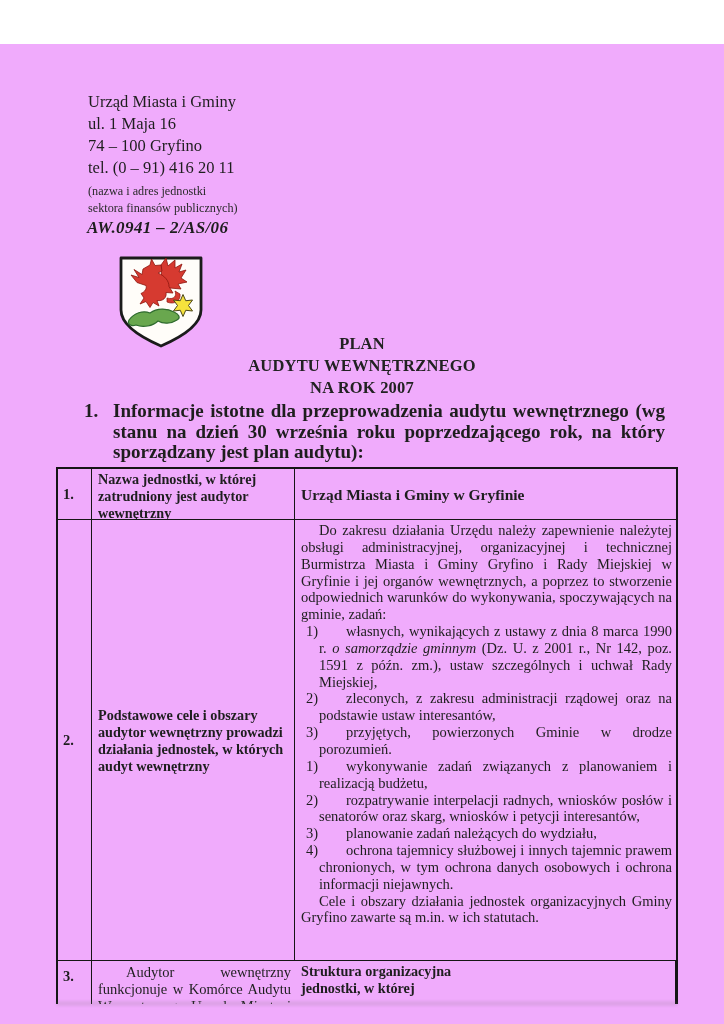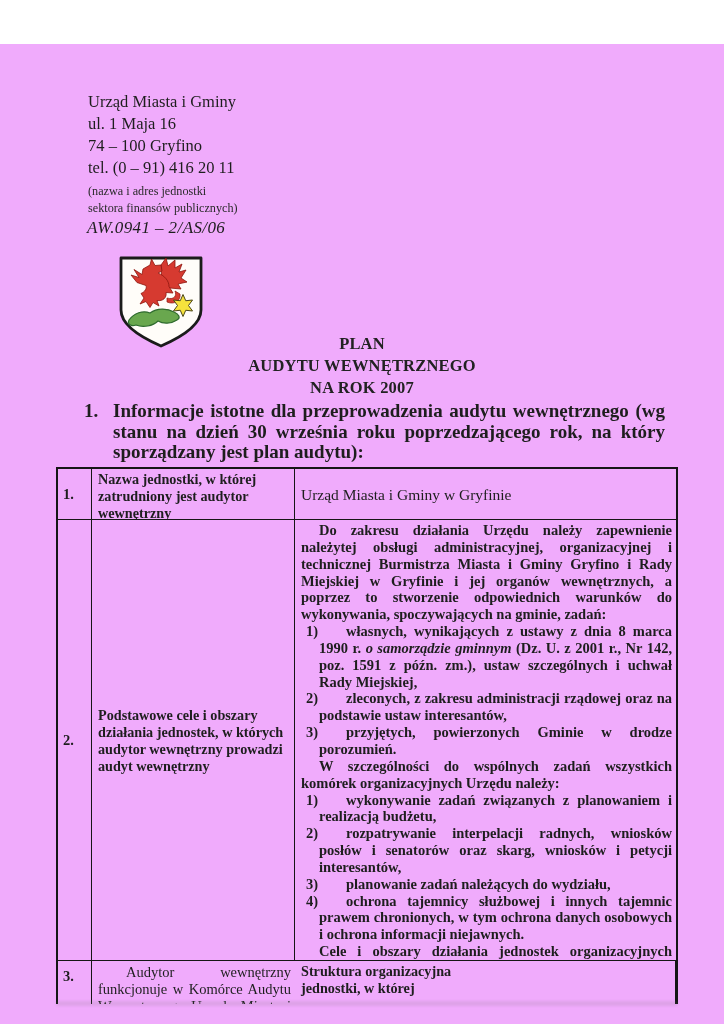--- a/index.html
+++ b/index.html
@@ -9,21 +9,21 @@
     background:#f0abfc;
     font-family:"Liberation Serif","DejaVu Serif",serif;
     color:#1e1e1e;
     overflow:hidden;
     margin-top:44px;
   }
   
   .addr{position:absolute;left:88px;top:47px;font-size:16.5px;line-height:22px;}
   .addr div{white-space:nowrap;}
   .caption{position:absolute;left:88px;top:139px;font-size:12.2px;line-height:16.5px;color:#2a2a2a;}
-  .refnum{position:absolute;left:87px;top:174px;font-size:17px;font-weight:normal;font-style:italic;letter-spacing:.4px;}
+  .refnum{position:absolute;left:87px;top:174px;font-size:17px;font-weight:bold;font-style:italic;letter-spacing:.4px;}
   
   .crest{position:absolute;left:117px;top:211px;width:88px;height:95px;}
   
   .doc-title{position:absolute;left:0;top:289px;width:724px;text-align:center;
     font-size:16.5px;font-weight:bold;line-height:22px;letter-spacing:.2px;color:#222;}
   
   .sec1{position:absolute;left:84px;top:357px;width:581px;
     font-size:19px;font-weight:bold;line-height:20.5px;
     text-align:justify;padding-left:29px;text-indent:-29px;box-sizing:border-box;}
   .sec1 .num{display:inline-block;width:29px;text-indent:0;}
@@ -37,22 +37,22 @@
   .trow.r3{height:43.4px;}
   .cell{box-sizing:border-box;overflow:hidden;}
   .cell.cnum{border-right:1.6px solid #161616;font-weight:bold;padding-left:5px;
     display:flex;flex-direction:column;justify-content:center;}
   .r3 .cell.cnum{justify-content:flex-start;padding-top:7px;}
   .cell.clabel{border-right:1.6px solid #161616;font-weight:bold;font-size:14.2px;
     line-height:16.8px;padding:2px 2px 0 6px;display:flex;flex-direction:column;}
   .r2 .cell.clabel{justify-content:center;}
   .cell.clabel div{white-space:nowrap;}
   .cell.cvalue{padding:2px 4px 0 6px;}
-  .r1 .cell.cvalue{display:flex;align-items:center;font-weight:normal;font-size:15.5px;}
-  .r2 .cell.cvalue{line-height:16.85px;text-align:justify;font-weight:bold;}
+  .r1 .cell.cvalue{display:flex;align-items:center;font-weight:bold;font-size:15.5px;}
+  .r2 .cell.cvalue{line-height:16.85px;text-align:justify;}
   .r3 .cell.cvalue{line-height:17.2px;text-align:justify;text-align-last:justify;
     text-indent:28px;padding-top:3px;}
   .para{text-align:justify;text-indent:18px;}
   .li{text-align:justify;padding-left:18px;text-indent:-13px;}
   .li .li-marker{display:inline-block;width:40px;text-indent:0;}
   .italic{font-style:italic;}
   
   .smudge{position:absolute;left:56px;top:957px;width:622px;height:5px;
     background:rgba(110,110,110,.14);filter:blur(1.2px);border-radius:2px;}
   .paraph{position:absolute;left:8px;top:983px;width:38px;height:42px;}
@@ -115,30 +115,29 @@
         <span>Urząd Miasta i Gminy w Gryfinie</span>
       </div>
     </div>
 
     <div class="trow r2">
       <div class="cell cnum">
         <div>2.</div>
       </div>
       <div class="cell clabel">
         <div>Podstawowe cele i obszary</div>
+        <div>audytor wewnętrzny prowadzi</div>
         <div>działania jednostek, w których</div>
-        <div>audytor wewnętrzny prowadzi</div>
         <div>audyt wewnętrzny</div>
       </div>
       <div class="cell cvalue">
         <div class="para">Do zakresu działania Urzędu należy zapewnienie należytej obsługi administracyjnej, organizacyjnej i technicznej Burmistrza Miasta i Gminy Gryfino i Rady Miejskiej w Gryfinie i jej organów wewnętrznych, a poprzez to stworzenie odpowiednich warunków do wykonywania, spoczywających na gminie, zadań:</div>
         <div class="li"><span class="li-marker">1)</span><span>własnych, wynikających z ustawy z dnia 8 marca 1990 r. </span><span class="italic">o samorządzie gminnym</span><span> (Dz. U. z 2001 r., Nr 142, poz. 1591 z późn. zm.), ustaw szczególnych i uchwał Rady Miejskiej,</span></div>
         <div class="li"><span class="li-marker">2)</span><span>zleconych, z zakresu administracji rządowej oraz na podstawie ustaw interesantów,</span></div>
         <div class="li"><span class="li-marker">3)</span><span>przyjętych, powierzonych Gminie w drodze porozumień.</span></div>
-        <div class="para">W szczególności do wspólnych zadań wszystkich komórek organizacyjnych Urzędu należy:</div>
         <div class="li"><span class="li-marker">1)</span><span>wykonywanie zadań związanych z planowaniem i realizacją budżetu,</span></div>
         <div class="li"><span class="li-marker">2)</span><span>rozpatrywanie interpelacji radnych, wniosków posłów i senatorów oraz skarg, wniosków i petycji interesantów,</span></div>
         <div class="li"><span class="li-marker">3)</span><span>planowanie zadań należących do wydziału,</span></div>
         <div class="li"><span class="li-marker">4)</span><span>ochrona tajemnicy służbowej i innych tajemnic prawem chronionych, w tym ochrona danych osobowych i ochrona informacji niejawnych.</span></div>
         <div class="para">Cele i obszary działania jednostek organizacyjnych Gminy Gryfino zawarte są m.in. w ich statutach.</div>
       </div>
     </div>
 
     <div class="trow r3">
       <div class="cell cnum">

